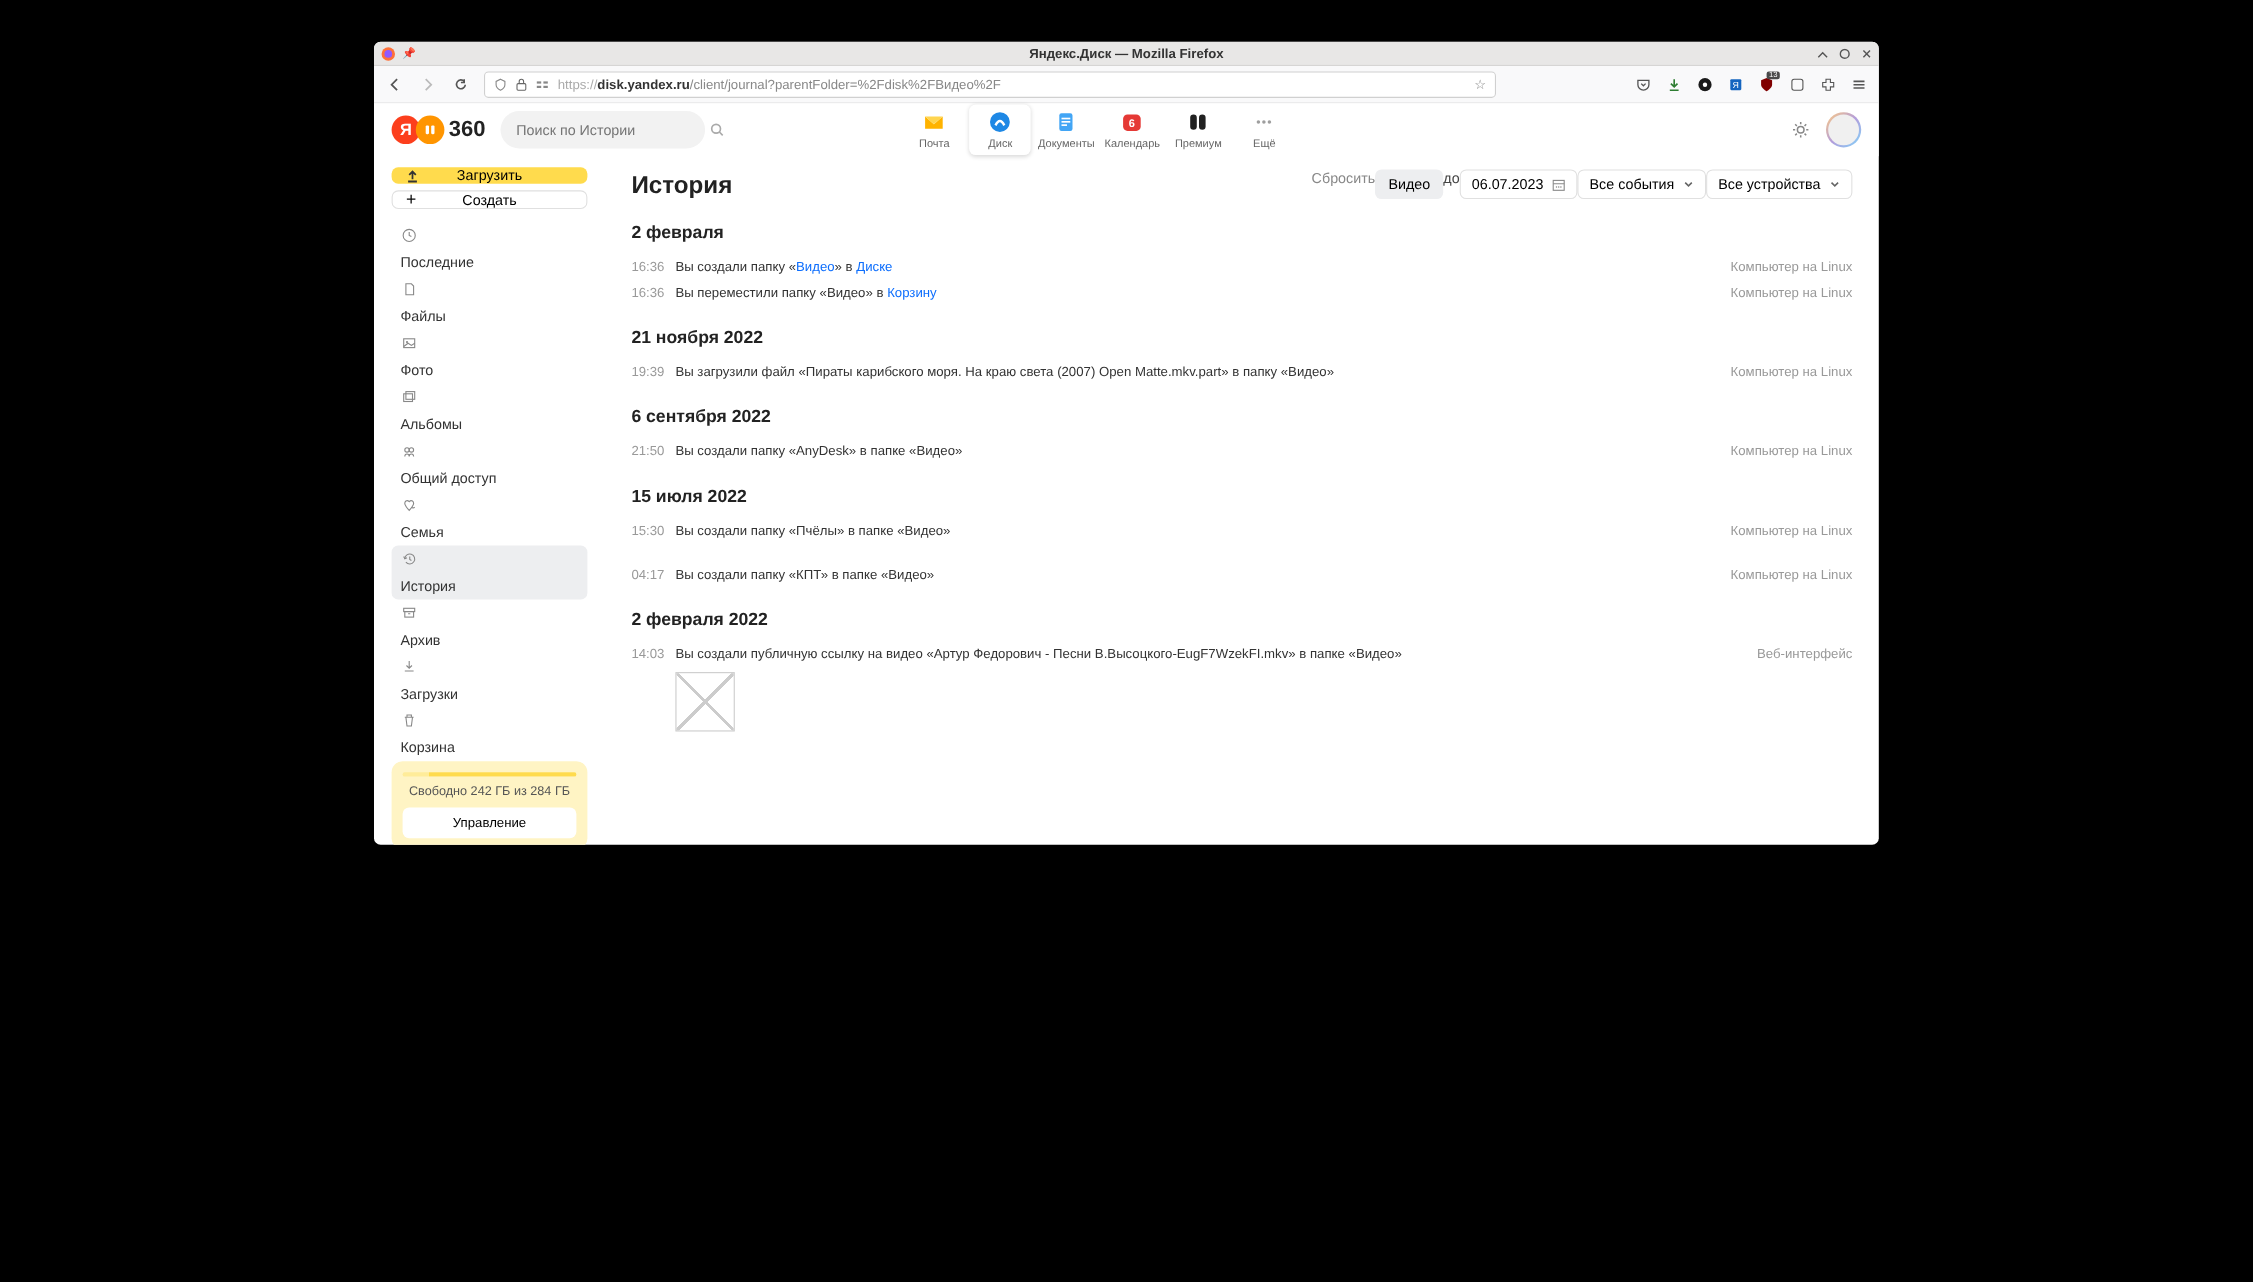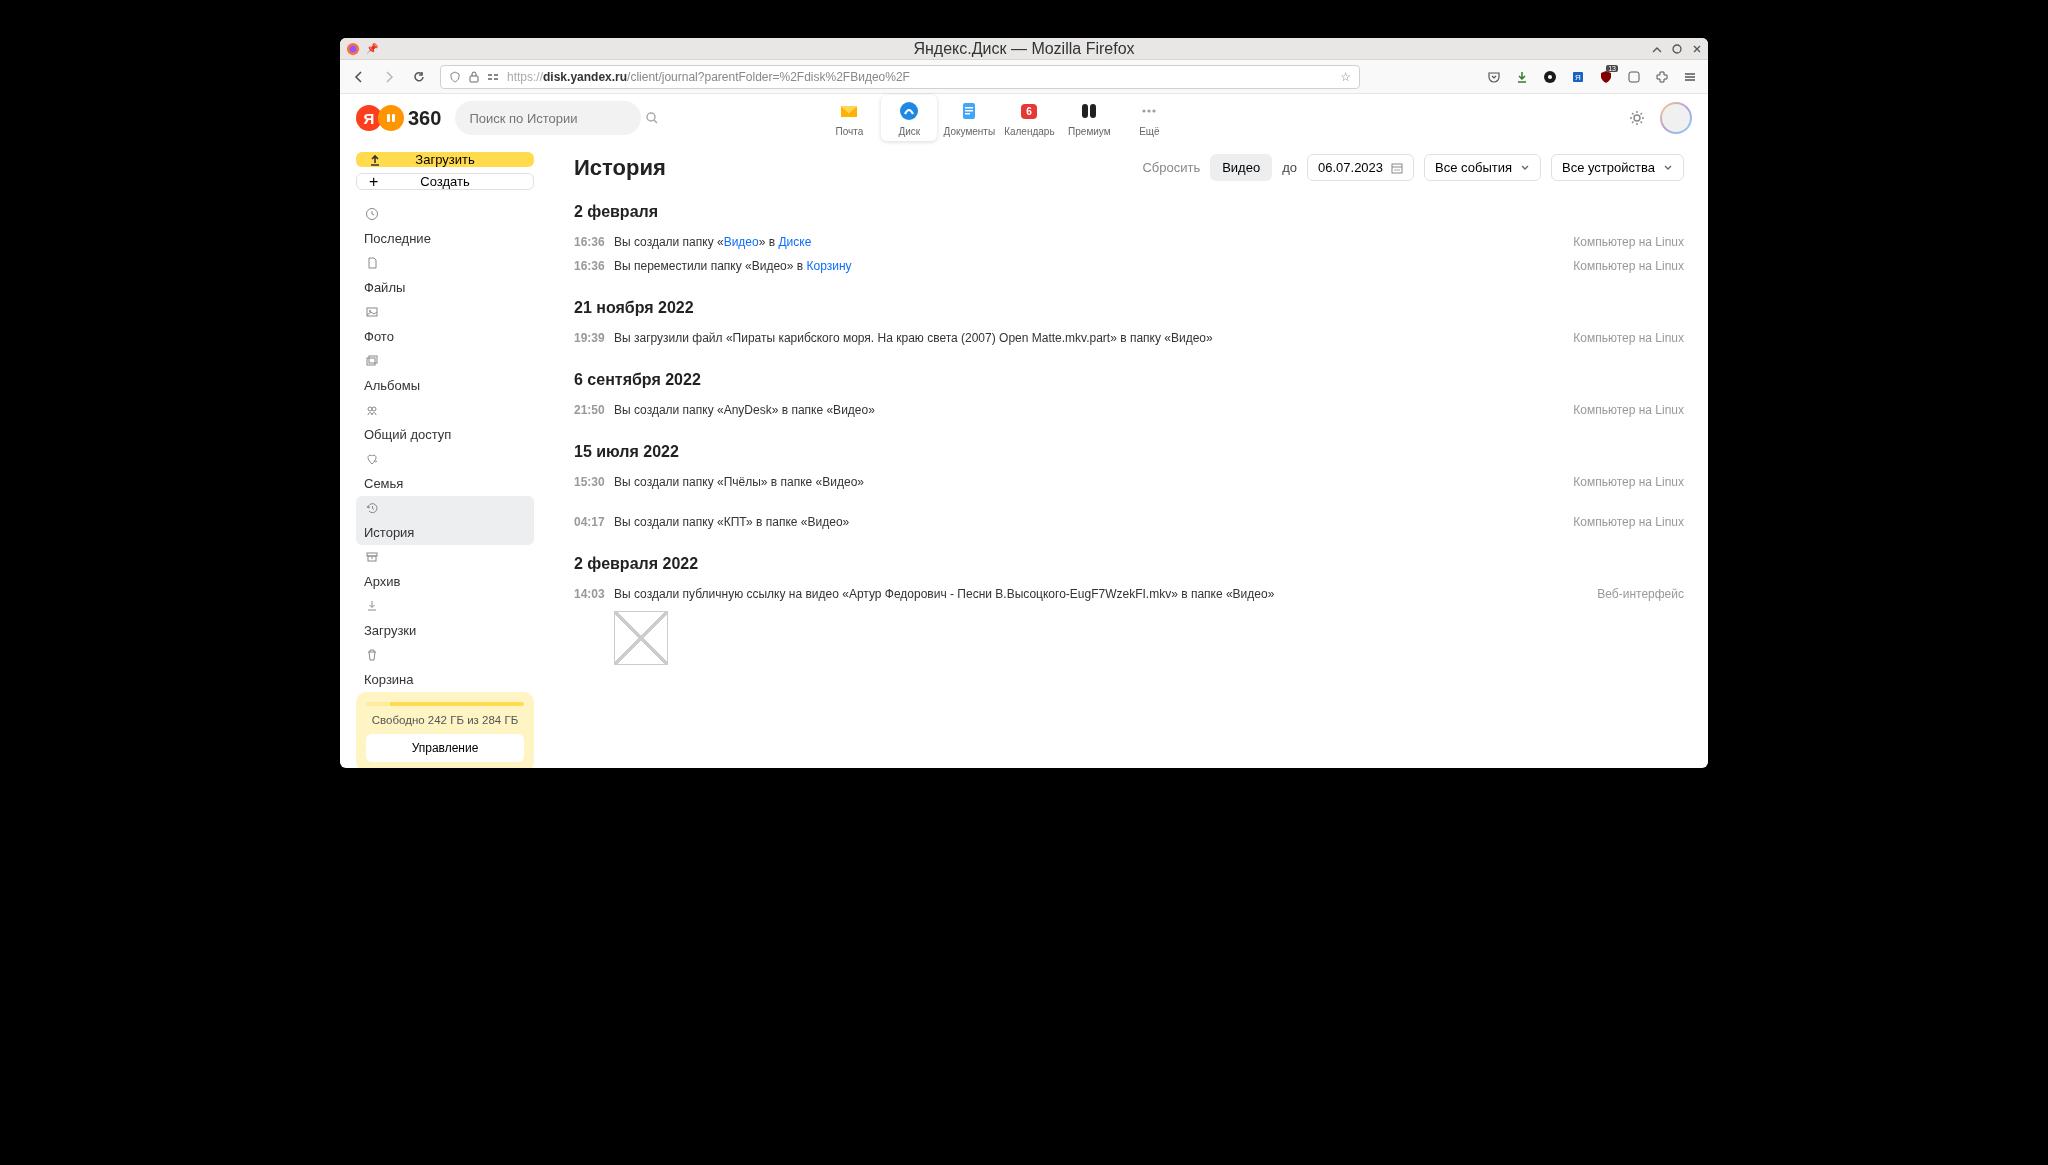--- a/index.html
+++ b/index.html
@@ -4,21 +4,21 @@
 <style>
 * { margin: 0; padding: 0; box-sizing: border-box; font-family: -apple-system, BlinkMacSystemFont, "Segoe UI", Arial, sans-serif; }
 body { background: #000; }
 .desktop { width: 1456px; height: 828px; margin: auto; background: #000; position: relative; }
 .window { position: absolute; left: 44px; top: 38px; width: 1368px; height: 730px; background: #fff; border-radius: 6px; overflow: hidden; box-shadow: 0 4px 24px rgba(0,0,0,.4); }
 
 
 .titlebar { height: 22px; background: #e8e7e6; display: flex; align-items: center; position: relative; border-bottom: 1px solid #d6d5d4; }
 .titlebar-left { display: flex; align-items: center; padding-left: 6px; gap: 6px; }
 .titlebar-icon { width: 14px; height: 14px; }
-.titlebar-title { position: absolute; left: 50%; transform: translateX(-50%); font-size: 16px; color: #333; }
+.titlebar-title { position: absolute; left: 50%; transform: translateX(-50%); font-size: 12px; color: #333; font-weight: bold; }
 .titlebar-right { position: absolute; right: 6px; display: flex; gap: 10px; color: #555; font-size: 12px; }
 .titlebar-right span { cursor: pointer; }
 
 
 .urlbar { height: 34px; background: #f9f9fa; display: flex; align-items: center; padding: 0 10px; gap: 12px; border-bottom: 1px solid #e6e6e6; }
 .nav-btn { width: 18px; height: 18px; display: flex; align-items: center; justify-content: center; color: #555; }
 .nav-btn.disabled { color: #bbb; }
 .url-field { flex: 1; max-width: 920px; height: 24px; border: 1px solid #d0d0d0; border-radius: 4px; background: #fff; display: flex; align-items: center; padding: 0 8px; gap: 8px; font-size: 12px; color: #666; }
 .url-field .lock { color: #666; }
 .url-field .star { margin-left: auto; color: #888; }
@@ -59,31 +59,31 @@
 .storage-card { background: #fff4c4; border-radius: 10px; padding: 10px; margin-bottom: 0; }
 .storage-bar { height: 4px; background: #ffec99; border-radius: 2px; margin-bottom: 8px; position: relative; overflow: hidden; }
 .storage-fill { position: absolute; right: 0; width: 85%; height: 100%; background: #ffdb4d; }
 .storage-txt { font-size: 11.5px; color: #555; text-align: center; margin-bottom: 8px; }
 .storage-btn { background: #fff; border: none; border-radius: 6px; width: 100%; height: 28px; font-size: 12px; cursor: pointer; }
 .install-app { display: flex; align-items: center; gap: 4px; font-size: 16px; color: #888; padding: 4px 8px; cursor: pointer; }
 
 .main { flex: 1; padding: 12px 24px; overflow-y: auto; }
 .main-header { display: flex; align-items: center; margin-bottom: 22px; }
 .page-title { font-size: 22px; font-weight: 600; color: #222; }
-.filters { margin-left: auto; display: flex; align-items: center; gap: 10px; }
+.filters { margin-left: auto; display: flex; }
 .filter-reset { color: #888; font-size: 13px; cursor: pointer; }
 .filter-pill { background: #edeef0; padding: 6px 12px; border-radius: 6px; font-size: 13px; cursor: pointer; }
 .filter-txt { font-size: 13px; color: #444; }
 .filter-date { border: 1px solid #e0e0e0; border-radius: 6px; padding: 5px 10px; font-size: 13px; display: flex; align-items: center; gap: 8px; cursor: pointer; }
 .filter-drop { border: 1px solid #e0e0e0; border-radius: 6px; padding: 5px 10px; font-size: 13px; display: flex; align-items: center; gap: 8px; cursor: pointer; }
 
 .day-group { margin-bottom: 26px; }
 .day-title { font-size: 16px; font-weight: 600; color: #222; margin-bottom: 14px; }
 .event-row { display: flex; align-items: flex-start; font-size: 12px; margin-bottom: 10px; }
-.event-time { width: 40px; color: #999; flex-shrink: 0; font-weight: bold; }
+.event-time { width: 40px; color: #999; flex-shrink: 0; }
 .event-text { flex: 1; color: #333; }
 .event-text a { color: #0d6efd; text-decoration: none; }
 .event-device { color: #999; flex-shrink: 0; margin-left: 20px; }
 .event-thumb { width: 54px; height: 54px; border: 1px solid #ccc; margin-left: 40px; margin-top: 8px; background: linear-gradient(45deg, transparent 48%, #ccc 48%, #ccc 52%, transparent 52%), linear-gradient(-45deg, transparent 48%, #ccc 48%, #ccc 52%, transparent 52%); }
 
 svg { display: block; }
 </style>
 </head>
 <body>
 

